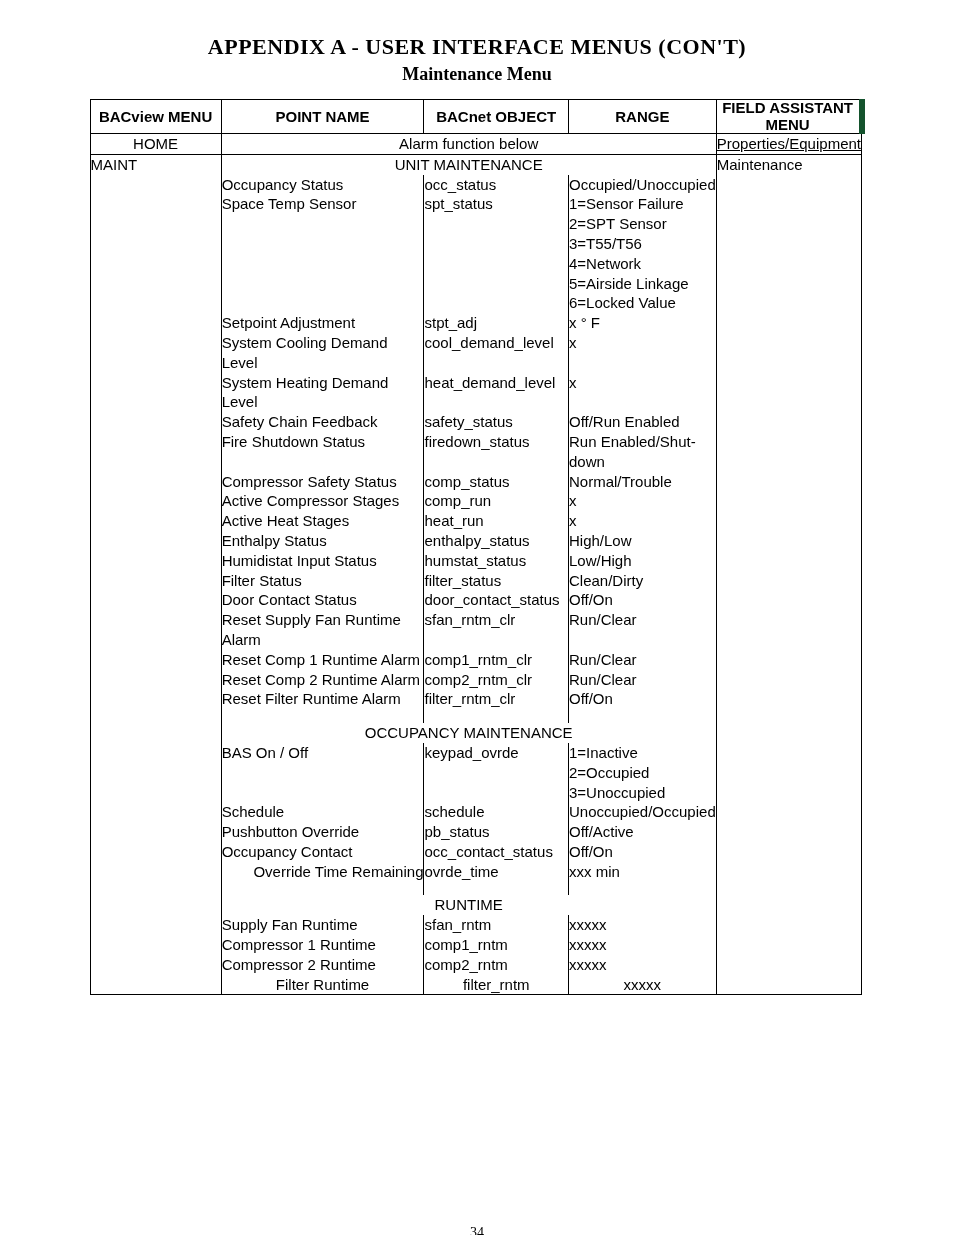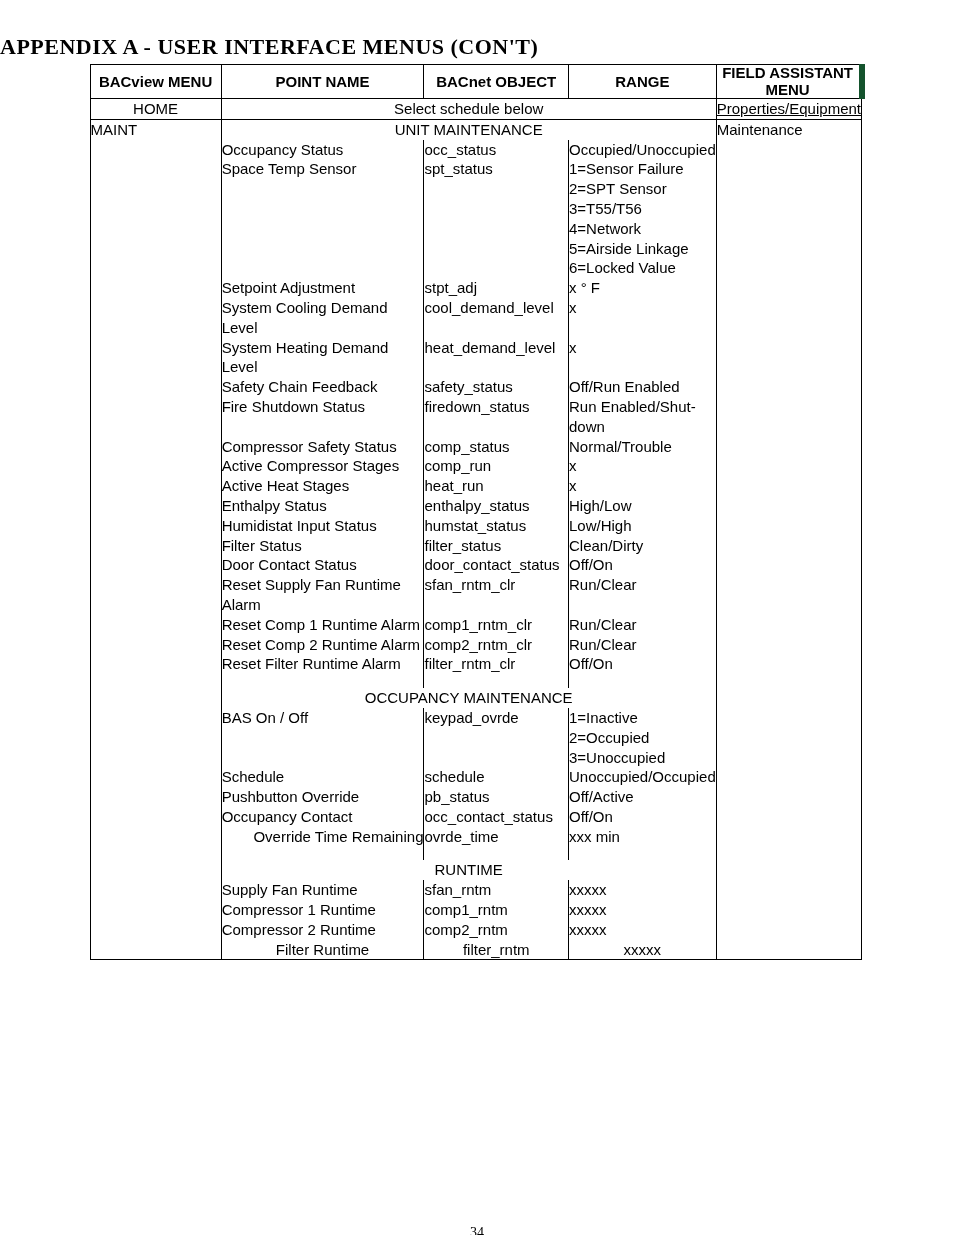--- a/index.html
+++ b/index.html
@@ -14,21 +14,21 @@
   }
   .page {
     position: relative;
     width: 954px;
     height: 1235px;
   }
   h1.title {
     font-family: "Times New Roman", Times, serif;
     font-weight: bold;
     font-size: 22px;
-    text-align: left;
+    text-align: center;
     margin: 34px 0 4px 0;
     letter-spacing: 0.5px;
   }
   h2.subtitle {
     font-family: "Times New Roman", Times, serif;
     font-weight: bold;
     font-size: 18px;
     text-align: center;
     margin: 0 0 14px 0;
   }
@@ -95,20 +95,21 @@
 
   
   .range-multi { white-space: pre-line; }
 </style>
 </head>
 <body>
 
 <div class="page">
 
   <h1 class="title">APPENDIX A - USER INTERFACE MENUS (CON'T)</h1>
+  <h2 class="subtitle">Maintenance Menu</h2>
 
   <table class="menu">
     <colgroup>
       <col class="c1">
         <col class="c2">
         <col class="c3">
         <col class="c4">
         <col class="c5">
     </colgroup>
 
@@ -119,21 +120,21 @@
       <td>BACnet OBJECT</td>
       <td>RANGE</td>
       <td class="hdr-fa">
         <span>FIELD ASSISTANT</span><br>
         <span>MENU</span>
       </td>
     </tr>
 
     <tr class="body-row bottom">
       <td class="bacview-label">HOME</td>
-      <td colspan="3" class="section-span">Select schedule below</td>
+      <td colspan="3" class="section-span">Alarm function below</td>
       <td style="text-align:center;text-decoration:underline;">Properties/Equipment</td>
     </tr>
 
     <tr class="body-row">
       <td rowspan="30" class="bacview-label" style="border-bottom:1px solid #000;">MAINT</td>
       <td colspan="3" class="section-span">UNIT MAINTENANCE</td>
       <td rowspan="30" style="text-align:left; border-bottom:1px solid #000; vertical-align:top;">Maintenance</td>
     </tr>
 
     <tr class="body-row">

